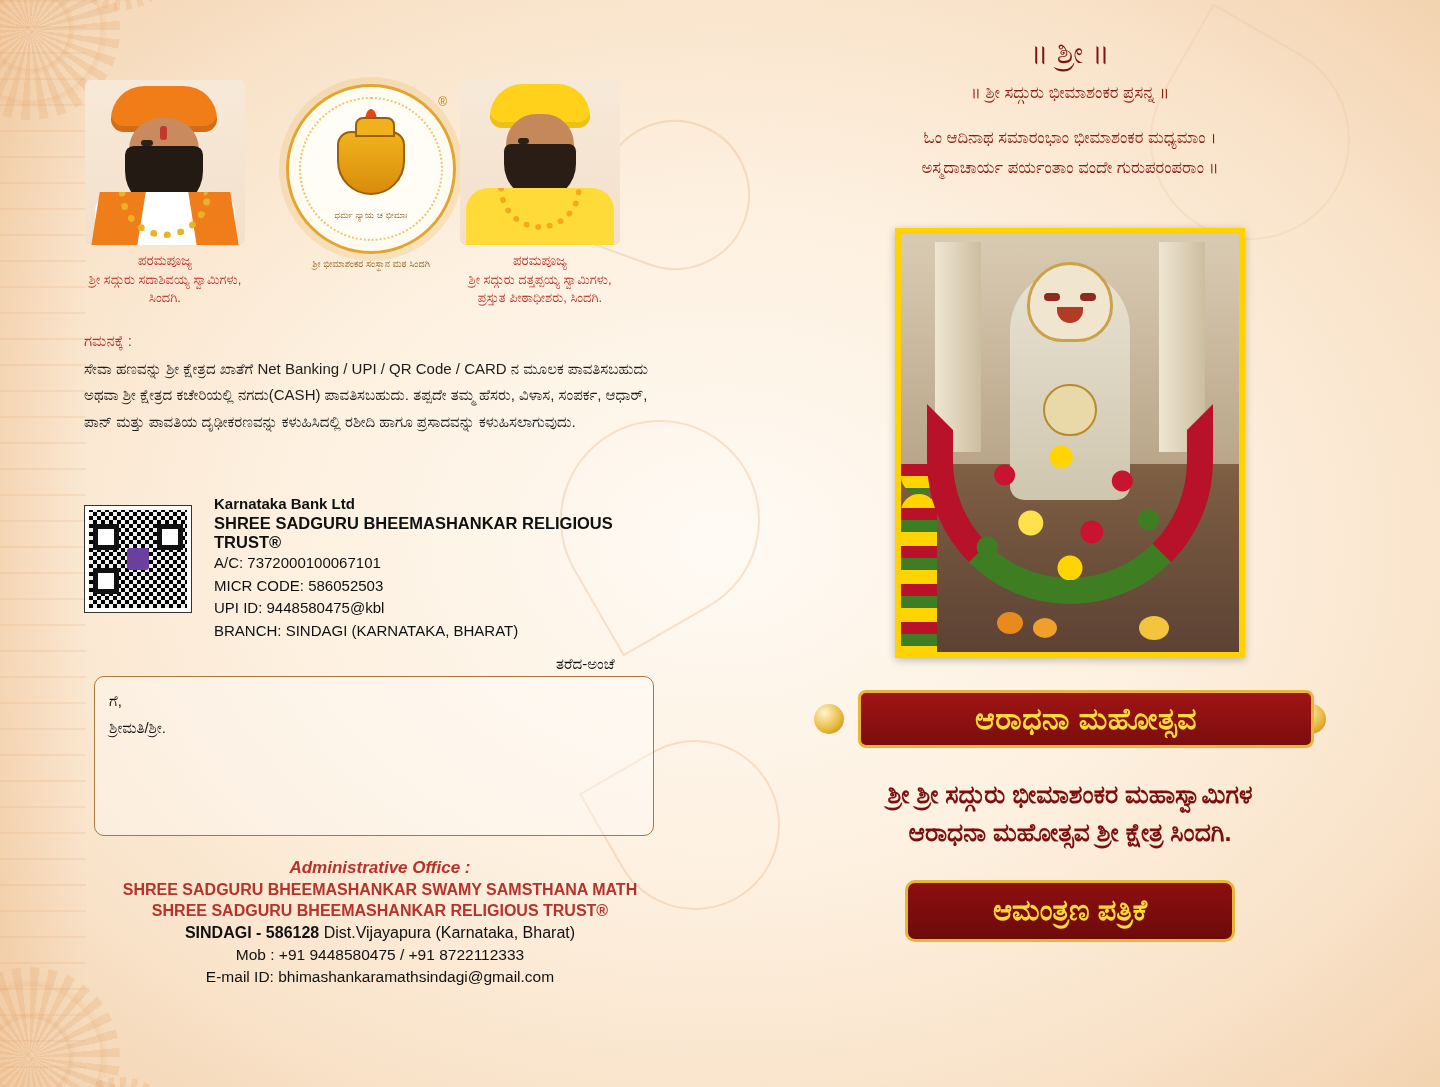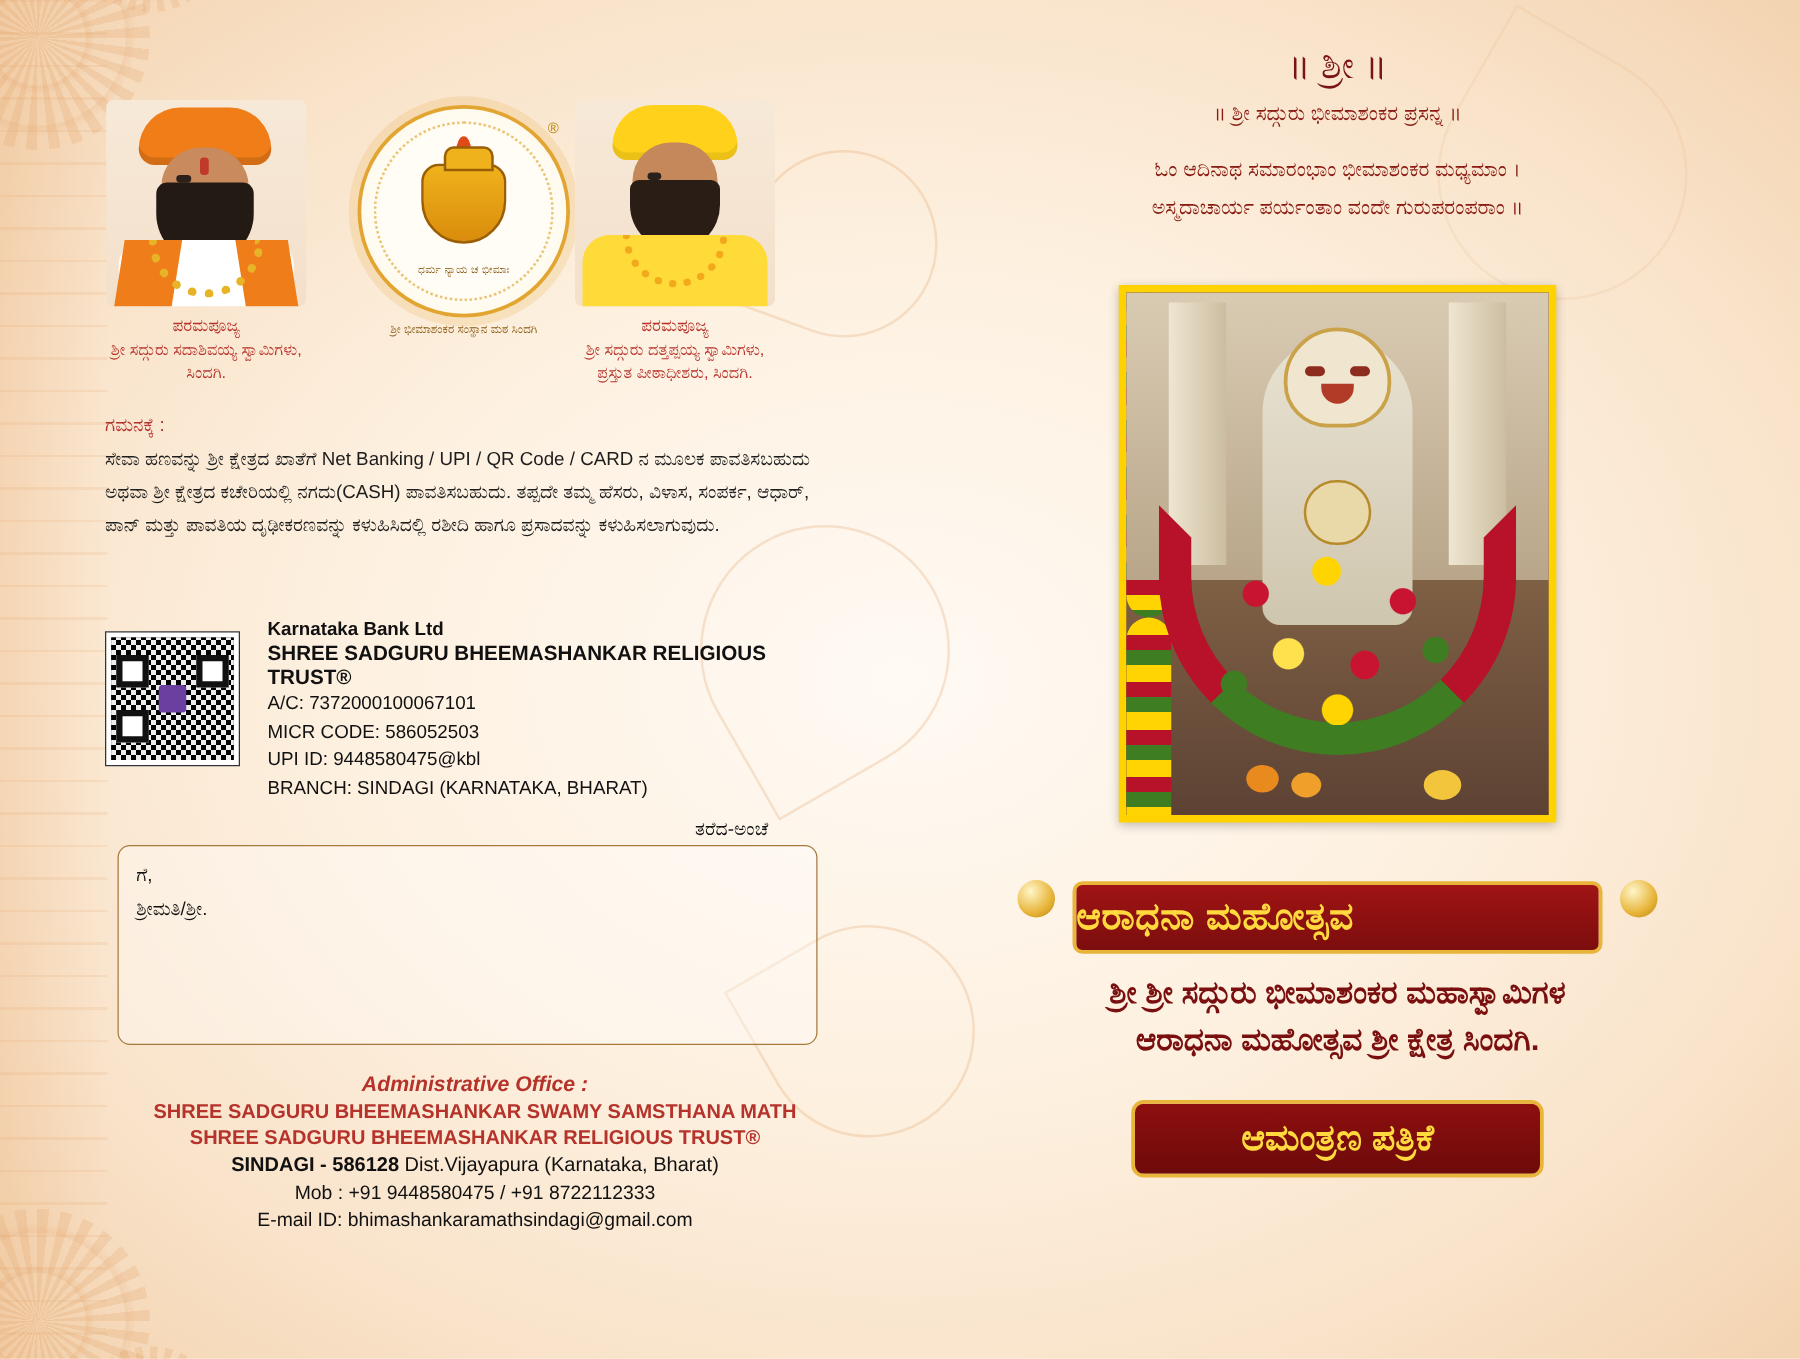--- a/index.html
+++ b/index.html
@@ -202,24 +202,24 @@
       radial-gradient(circle at 12% 78%, #3f7d22 0 10px, transparent 11px),
       radial-gradient(circle at 50% 92%, #ffd400 0 12px, transparent 13px);
   }
   .photo .fruit { position:absolute; left:96px; bottom:18px; width:26px;height:22px; background:#e98a1e; border-radius:50%;}
   .photo .fruit2 { position:absolute; left:132px; bottom:14px; width:24px;height:20px; background:#f0a02a; border-radius:50%;}
   .photo .fruit3 { position:absolute; right:70px; bottom:12px; width:30px;height:24px; background:#f3c53d; border-radius:50%;}
 
   
   .banner-wrap { position:absolute; left:110px; top:690px; width:520px; height:66px; }
   .banner {
-    position:absolute; left:48px; top:15px; width:424px; height:58px;
+    position:absolute; left:48px; top:0; width:456px; height:58px;
     background:linear-gradient(180deg,#a01414 0%, #7c0d0d 100%);
     border:3px solid #e8b53a; border-radius:8px;
-    display:flex; align-items:center; justify-content:flex-start;
+    display:flex; align-items:center; justify-content:center;
   }
   .banner span { color:#ffd93d; font-size:30px; font-weight:bold; letter-spacing:.5px; }
   .dot { position:absolute; top:14px; width:30px;height:30px; border-radius:50%;
     background:radial-gradient(circle at 35% 30%, #fff6c9, #e8b53a 60%, #b8860b);}
   .dot.l { left:4px;} .dot.r { right:4px;}
 
   .title2 { position:absolute; left:60px; top:776px; width:620px; text-align:center;
     color:#7a0f0f; font-size:25px; font-weight:bold; line-height:1.5;}
   .amantrana {
     position:absolute; left:205px; top:880px; width:330px; height:62px;

